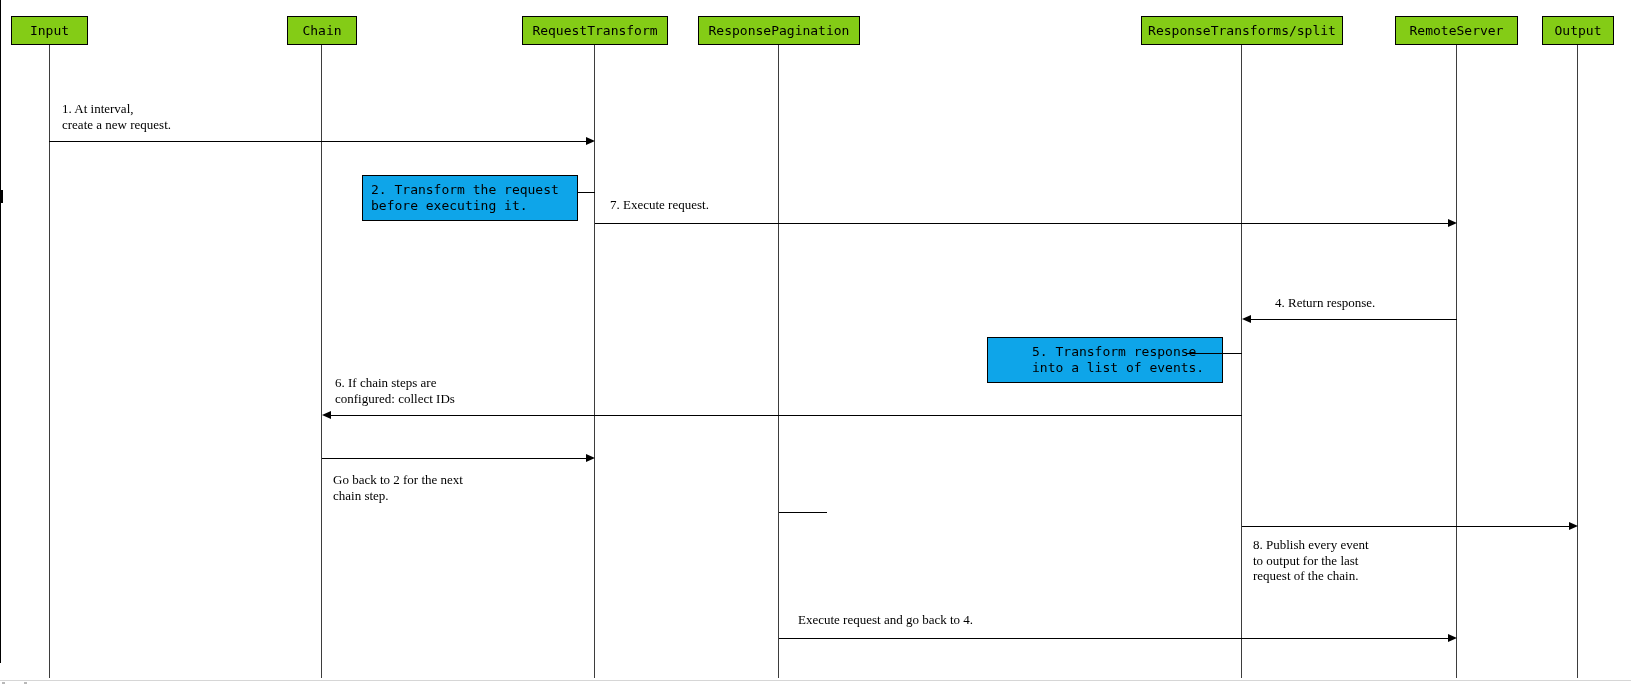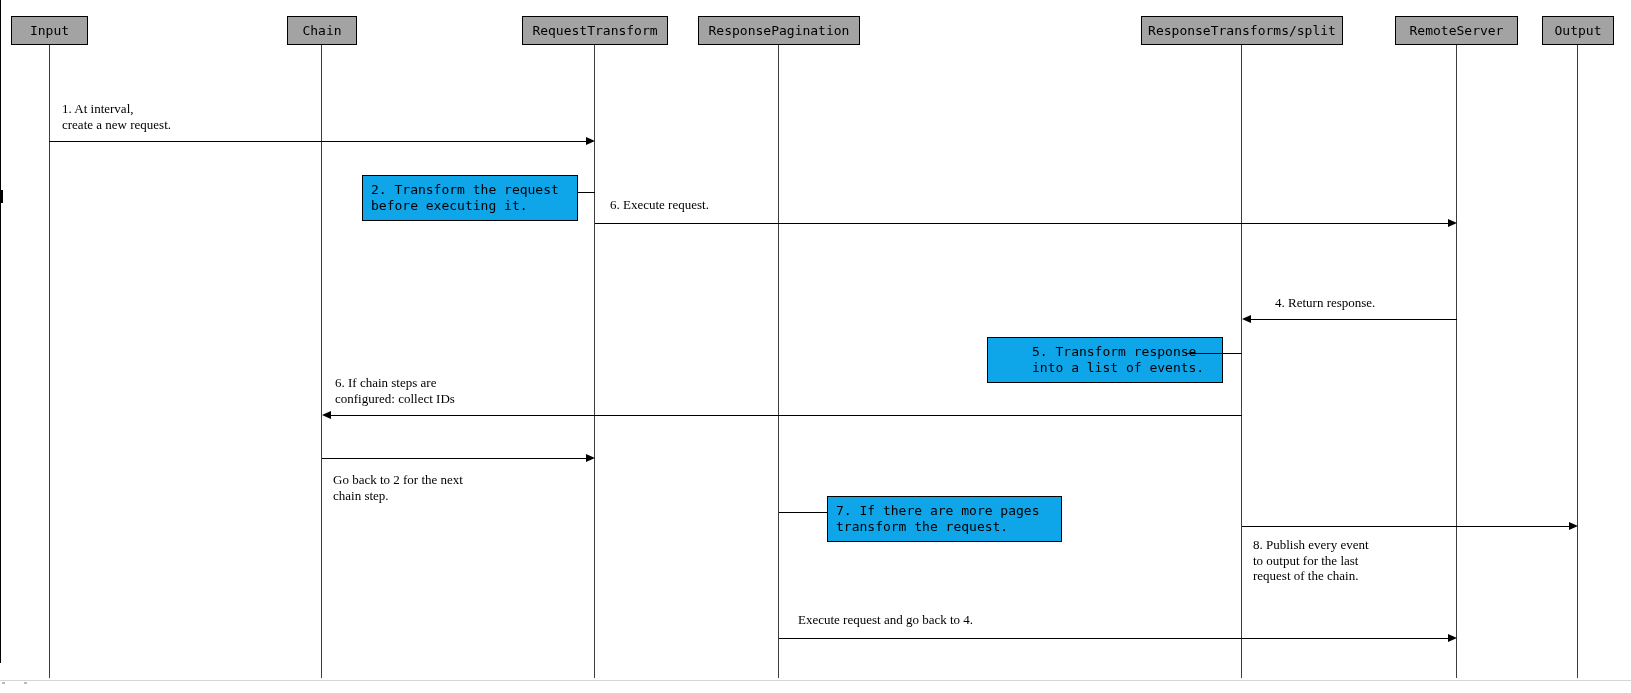--- a/index.html
+++ b/index.html
@@ -3,21 +3,21 @@
 <meta charset="utf-8">
 <style>
   html,body{margin:0;padding:0;background:#fff;}
   .canvas{
     position:relative;width:1631px;height:693px;background:#ffffff;overflow:hidden;
     font-family:"DejaVu Sans Mono","Liberation Mono",monospace;
     font-size:13px;color:#000;
   }
   .actor{
     position:absolute;top:16px;height:27px;line-height:27px;
-    border:1px solid #000;background:#a3a3a3;text-align:center;
+    border:1px solid #000;background:#84cc16;text-align:center;
     white-space:nowrap;
   }
   .lifeline{position:absolute;top:45px;height:633px;width:1px;background:#3d3d3d;}
   .hline{position:absolute;height:1px;background:#000;}
   .head-right{position:absolute;width:0;height:0;border-top:4px solid transparent;border-bottom:4px solid transparent;border-left:9px solid #000;}
   .head-left{position:absolute;width:0;height:0;border-top:4px solid transparent;border-bottom:4px solid transparent;border-right:9px solid #000;}
   .note{
     position:absolute;border:1px solid #000;background:#0ea5e9;
     padding:6px 8px;line-height:16px;white-space:pre-line;
   }
@@ -56,21 +56,21 @@
 
   <div class="msg-label" style="left:62px;top:101px;">1. At interval,
 create a new request.</div>
   <div class="hline" style="left:49px;top:141px;width:537px;"></div>
   <div class="head-right" style="left:586px;top:137px;"></div>
 
   <div class="note" style="left:362px;top:175px;width:198px;">2. Transform the request
 before executing it.</div>
   <div class="hline" style="left:578px;top:192px;width:17px;"></div>
 
-  <div class="msg-label" style="left:610px;top:197px;">6. Execute request.</div>
+  <div class="msg-label" style="left:610px;top:197px;">7. Execute request.</div>
   <div class="hline" style="left:595px;top:223px;width:853px;"></div>
   <div class="head-right" style="left:1448px;top:219px;"></div>
 
   <div class="msg-label" style="left:1275px;top:295px;">4. Return response.</div>
   <div class="hline" style="left:1251px;top:319px;width:206px;"></div>
   <div class="head-left" style="left:1242px;top:315px;"></div>
 
   <div class="note" style="left:987px;top:337px;width:182px;padding-left:44px;">5. Transform response
 into a list of events.</div>
   <div class="hline" style="left:1187px;top:353px;width:55px;"></div>
@@ -79,22 +79,20 @@
 configured: collect IDs</div>
   <div class="hline" style="left:331px;top:415px;width:911px;"></div>
   <div class="head-left" style="left:322px;top:411px;"></div>
 
   <div class="hline" style="left:322px;top:458px;width:264px;"></div>
   <div class="head-right" style="left:586px;top:454px;"></div>
   <div class="msg-label" style="left:333px;top:472px;">Go back to 2 for the next
 chain step.</div>
 
   <div class="hline" style="left:779px;top:512px;width:48px;"></div>
-  <div class="note" style="left:827px;top:496px;width:217px;">7. If there are more pages
-transform the request.</div>
 
   <div class="hline" style="left:1242px;top:526px;width:327px;"></div>
   <div class="head-right" style="left:1569px;top:522px;"></div>
   <div class="msg-label" style="left:1253px;top:537px;">8. Publish every event
 to output for the last
 request of the chain.</div>
 
   <div class="msg-label" style="left:798px;top:612px;">Execute request and go back to 4.</div>
   <div class="hline" style="left:779px;top:638px;width:669px;"></div>
   <div class="head-right" style="left:1448px;top:634px;"></div>

